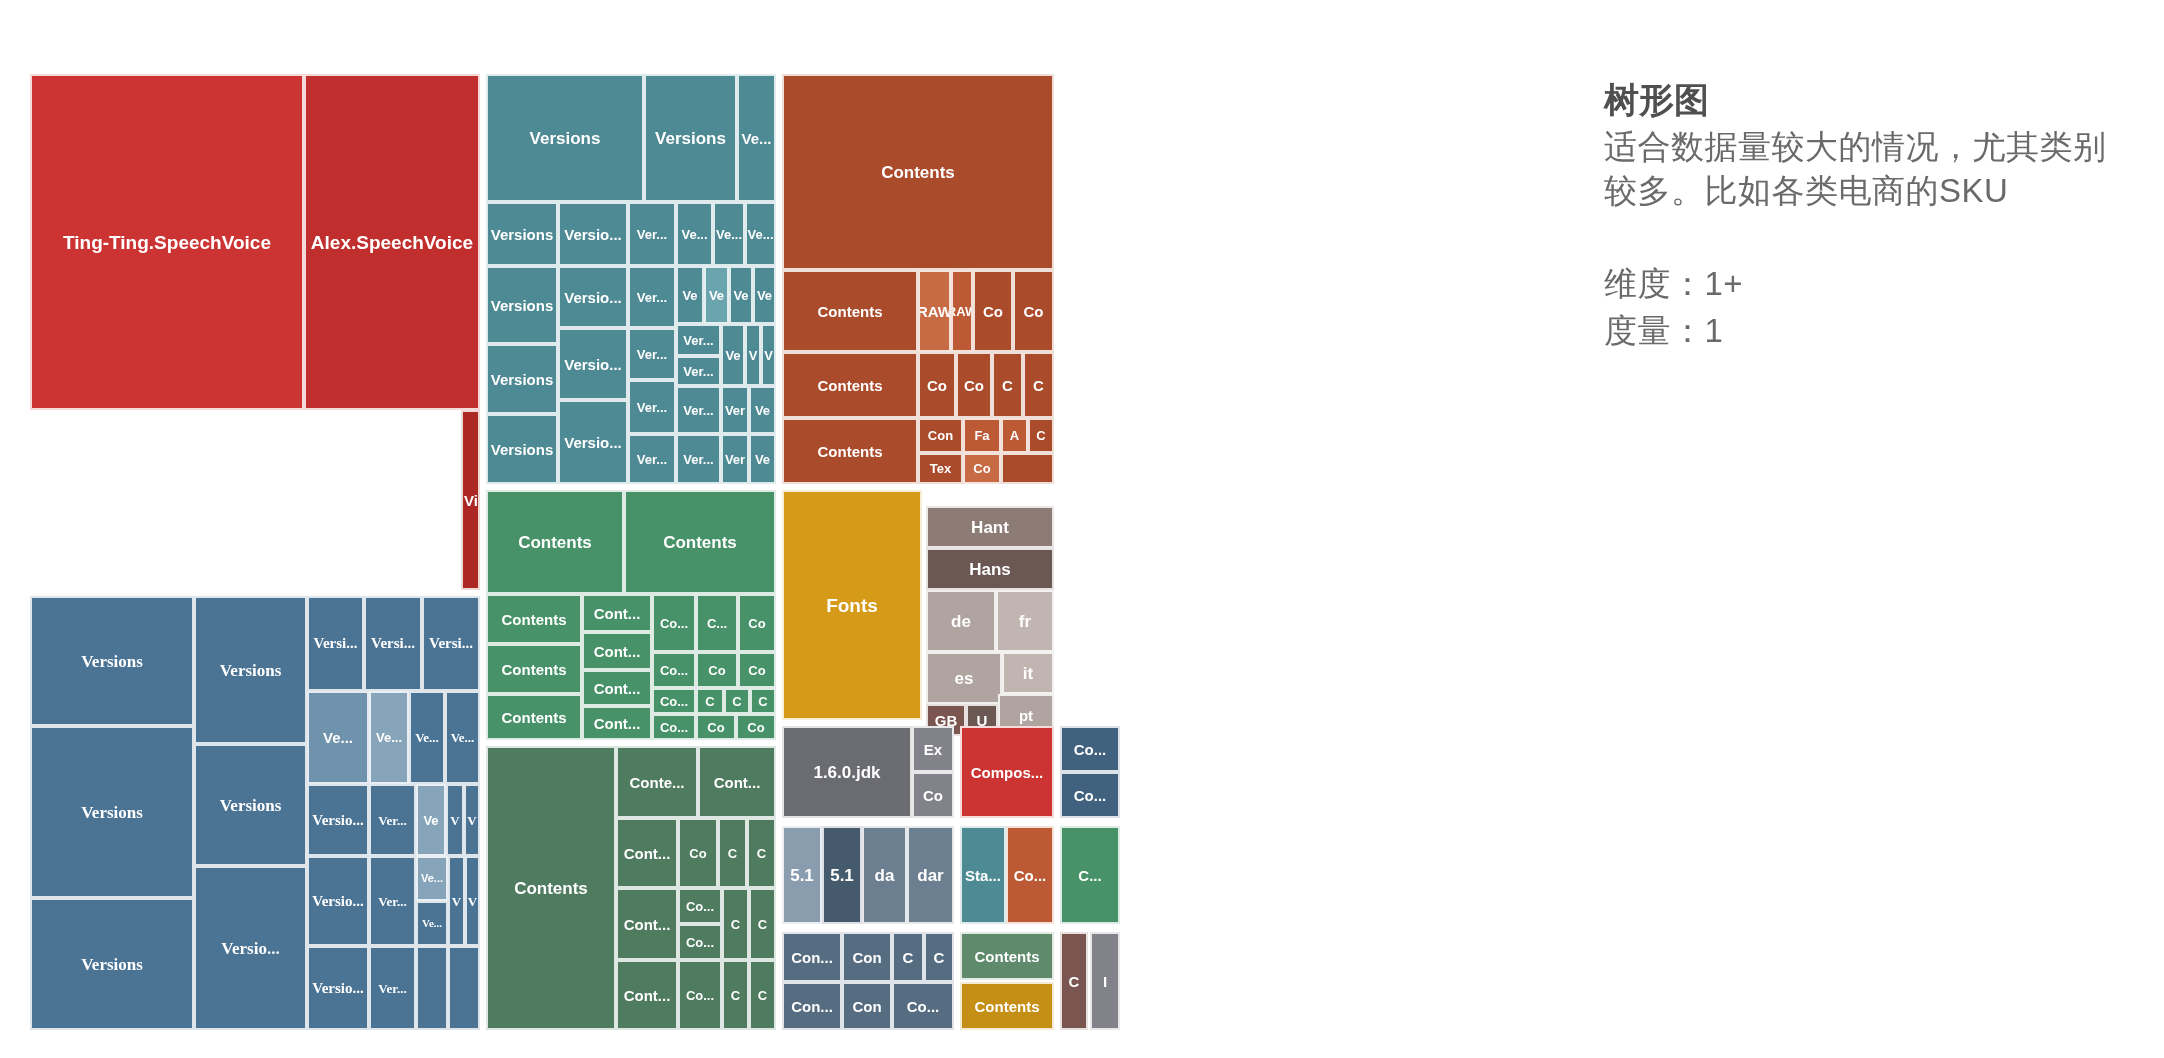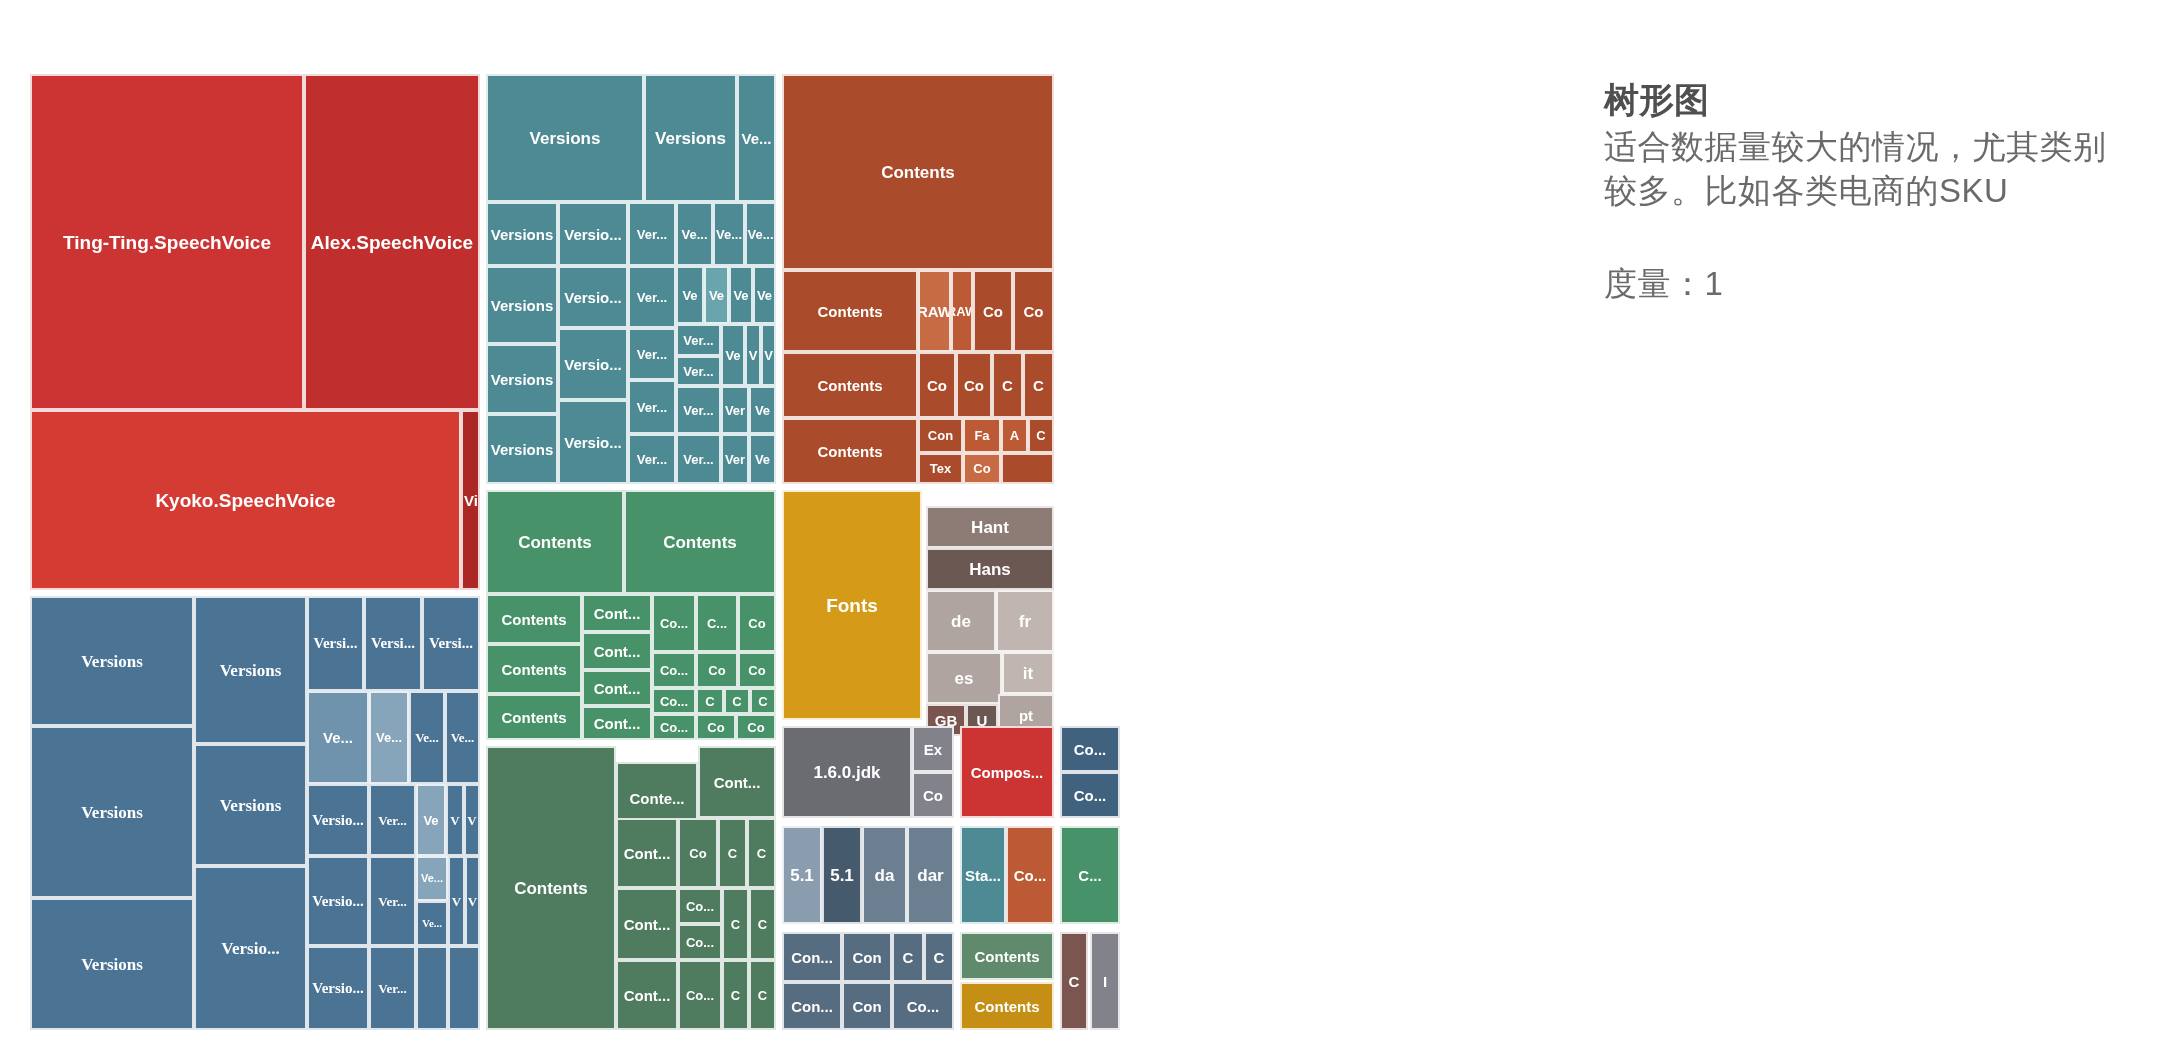--- a/index.html
+++ b/index.html
@@ -126,23 +126,20 @@
 
 <div id="treemap">
 
   <div class="blk" style="left:0px; top:0px; width:450px; height:516px;">
     <div class="cell c-red lbl-lg" style="left:0px; top:0px; width:274px; height:336px;">
       <span>Ting-Ting.SpeechVoice</span>
     </div>
     <div class="cell c-red-d lbl-lg" style="left:274px; top:0px; width:176px; height:336px;">
       <span>Alex.SpeechVoice</span>
     </div>
-    <div class="cell c-red-br lbl-lg" style="left:0px; top:336px; width:431px; height:180px;">
-      <span>Kyoko.SpeechVoice</span>
-    </div>
     <div class="cell c-red-dd lbl-sm" style="left:431px; top:336px; width:19px; height:180px; justify-content:flex-start; padding-left:1px;">
       <span>Vic</span>
     </div>
   </div>
 
   <div class="blk" style="left:0px; top:522px; width:450px; height:434px;">
 
     <div class="cell c-blue lbl-md" style="left:0px; top:0px; width:164px; height:130px;">
       <span>Versions</span>
     </div>
@@ -477,21 +474,21 @@
     </div>
     <div class="cell c-green lbl-xs" style="left:250px; top:224px; width:40px; height:26px;">
       <span>Co</span>
     </div>
   </div>
 
   <div class="blk" style="left:456px; top:672px; width:290px; height:284px;">
     <div class="cell c-green-gy2 lbl-md" style="left:0px; top:0px; width:130px; height:284px;">
       <span>Contents</span>
     </div>
-    <div class="cell c-green-gy2 lbl-sm" style="left:130px; top:16px; width:82px; height:72px;">
+    <div class="cell c-green-gy2 lbl-sm" style="left:130px; top:0px; width:82px; height:72px;">
       <span>Conte...</span>
     </div>
     <div class="cell c-green-gy2 lbl-sm" style="left:212px; top:0px; width:78px; height:72px;">
       <span>Cont...</span>
     </div>
 
     <div class="cell c-green-gy2 lbl-sm" style="left:130px; top:72px; width:62px; height:70px;">
       <span>Cont...</span>
     </div>
     <div class="cell c-green-gy2 lbl-sm" style="left:130px; top:142px; width:62px; height:72px;">
@@ -653,14 +650,15 @@
       <span>I</span>
     </div>
   </div>
 
 </div>
 
 <div id="side">
   <div class="s-title">树形图</div>
   <div class="s-body">适合数据量较大的情况，尤其类别较多。比如各类电商的SKU</div>
   <div class="s-spacer"></div>
+  <div class="s-meta">维度：1+</div>
   <div class="s-meta">度量：1</div>
 </div>
 
 </body></html>

